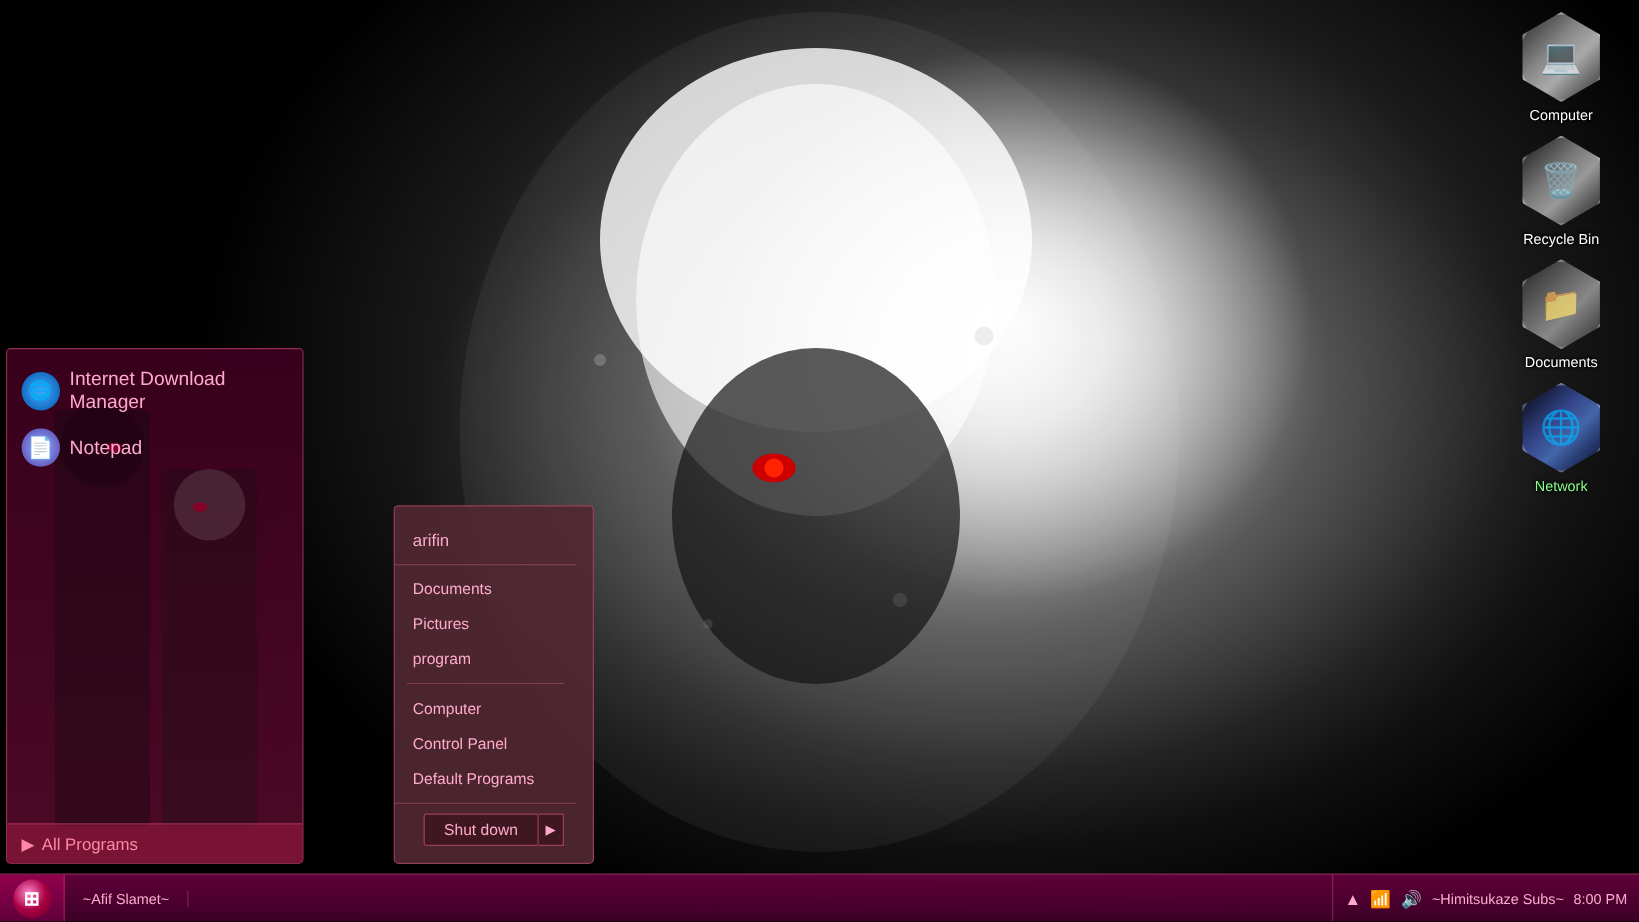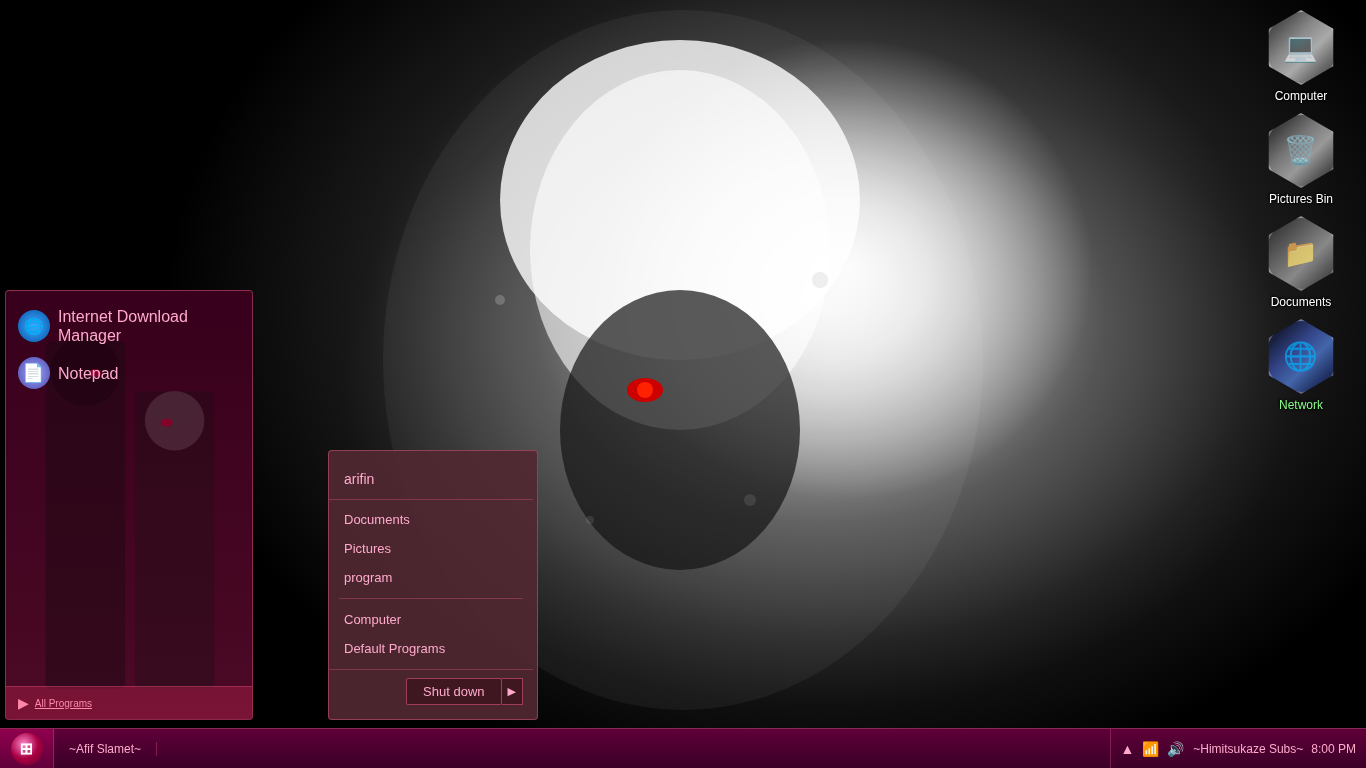--- a/index.html
+++ b/index.html
@@ -169,34 +169,33 @@
       cursor: pointer;
     }
 
     .all-programs-arrow {
       color: #ff88aa;
       font-size: 14px;
     }
 
     .all-programs-label {
       color: #ff88aa;
-      font-size: 10px;
-      text-decoration: underline;
+      font-size: 14px;
     }
 
     
     .start-menu-right {
       position: absolute;
       left: 328px;
       bottom: 48px;
-      width: 210px;
+      width: 167px;
       background: rgba(80, 40, 50, 0.92);
       border: 1px solid rgba(255,100,150,0.4);
       border-radius: 4px;
-      padding: 20px 4px 10px 0;
+      padding: 20px 14px 10px 0;
     }
 
     .menu-username {
       color: #ffaacc;
       font-size: 14px;
       padding: 0 15px 12px 15px;
       border-bottom: 1px solid rgba(255,100,150,0.3);
       margin-bottom: 5px;
     }
 
@@ -362,21 +361,21 @@
       <div class="desktop-icon-img computer">
         <div class="icon-face">💻</div>
       </div>
       <span class="desktop-icon-label">Computer</span>
     </div>
 
     <div class="desktop-icon">
       <div class="desktop-icon-img recycle">
         <div class="icon-face">🗑️</div>
       </div>
-      <span class="desktop-icon-label">Pictures Bin</span>
+      <span class="desktop-icon-label">Recycle Bin</span>
     </div>
 
     <div class="desktop-icon">
       <div class="desktop-icon-img documents">
         <div class="icon-face">📁</div>
       </div>
       <span class="desktop-icon-label">Documents</span>
     </div>
 
     <div class="desktop-icon">
@@ -421,20 +420,21 @@
   <div class="start-menu-right">
     <div class="menu-username">arifin</div>
 
     <span class="menu-item">Documents</span>
     <span class="menu-item">Pictures</span>
     <span class="menu-item">program</span>
 
     <div class="menu-divider"></div>
 
     <span class="menu-item">Computer</span>
+    <span class="menu-item">Control Panel</span>
     <span class="menu-item">Default Programs</span>
 
     <div class="shutdown-bar">
       <button class="shutdown-btn">Shut down</button>
       <button class="shutdown-arrow">▶</button>
     </div>
   </div>
 
   <div class="taskbar">
     <div class="start-button">

